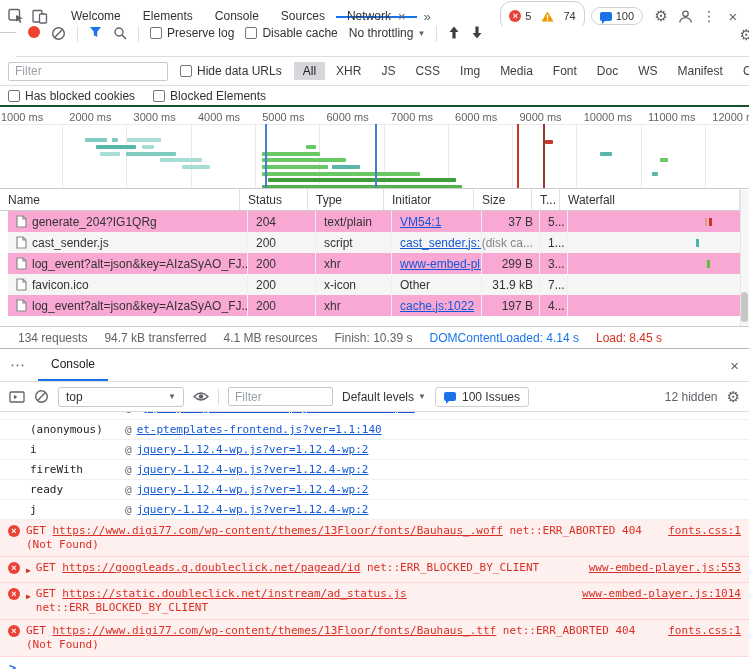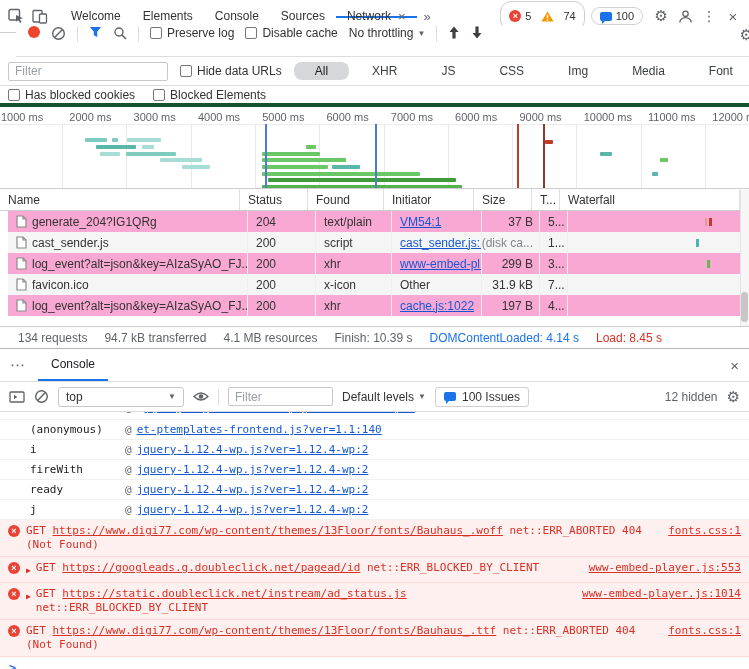--- a/index.html
+++ b/index.html
@@ -26,24 +26,24 @@
   .nettoolbar{position:absolute;top:26px;left:16px;width:749px;height:31px;display:flex;align-items:flex-start;border-bottom:1px solid #ddd;padding:0 12px;gap:11px;background:#fff}
   .recdot{width:12px;height:12px;border-radius:50%;background:#ee442e;flex:none}
   .cb{display:flex;align-items:center;gap:5px;color:#333;white-space:nowrap}
   .cbbox{width:12px;height:12px;border:1px solid #767676;border-radius:2px;background:#fff;flex:none}
   .selectlike{display:flex;align-items:center;color:#333;white-space:nowrap}
   
   .filterbar{position:absolute;top:57px;left:0;width:749px;height:29px;display:flex;align-items:center;padding:0 8px;border-bottom:1px solid #ddd;gap:12px;background:#fff}
   .textinput{height:19px;border:1px solid #c8c8c8;border-radius:2px;padding:0 6px;font-size:12px;width:160px;color:#333;font-family:"Liberation Sans",sans-serif;outline:none}
   input::placeholder{color:#9aa0a6}
   .pills{display:flex;align-items:center;gap:2px}
-  .fpill{padding:2px 21px;border-radius:8px;color:#3c4043;white-space:nowrap}
+  .fpill{padding:2px 9px;border-radius:1px;color:#3c4043;white-space:nowrap}
   .fpill.selected{background:#d5d7da;color:#202124}
   
-  .cbrow{position:absolute;top:86px;left:0;width:749px;height:21px;display:flex;gap:18px;padding:0 8px;align-items:center;border-bottom:4px solid #14532d;background:#fff}
+  .cbrow{position:absolute;top:86px;left:0;width:749px;height:21px;display:flex;gap:18px;padding:0 8px;align-items:center;border-bottom:2px solid #14532d;background:#fff}
   
   .overview{position:absolute;top:107px;left:0;width:749px;height:82px;border-bottom:1px solid #ccc;overflow:hidden;background:#fff}
   .ovheadline{position:absolute;top:17px;left:0;right:0;height:1px;background:#ececec}
   .tick{position:absolute;top:4px;font-size:11px;color:#5f6368;white-space:nowrap}
   .gridline{position:absolute;top:17px;bottom:0;width:1px;background:#e9e9e9}
   .ovbar{position:absolute;height:4px;border-radius:1px}
   .marker{position:absolute;top:17px;bottom:0;width:2px}
   
   .theader{position:absolute;top:189px;left:0;width:749px;height:22px;display:flex;border-bottom:1px solid #ccc;background:#fff}
   .hcell{border-right:1px solid #e0e0e0;padding:4px 0 0 8px;color:#333;overflow:hidden;white-space:nowrap;flex:none}
@@ -281,21 +281,21 @@
     <div class="ovbar" style="left: 262px; top: 78px; width: 200px; background: rgb(85, 177, 79);"></div>
     <div class="marker" style="left: 265px; background: rgb(74, 123, 214);"></div>
     <div class="marker" style="left: 375px; background: rgb(74, 123, 214);"></div>
     <div class="marker" style="left: 517px; background: rgb(192, 57, 43);"></div>
     <div class="marker" style="left: 543px; background: rgb(142, 58, 48);"></div>
   </div>
 
 <div class="theader">
     <div class="hcell" style="width: 240px;">Name</div>
     <div class="hcell" style="width: 68px;">Status</div>
-    <div class="hcell" style="width: 76px;">Found</div>
+    <div class="hcell" style="width: 76px;">Type</div>
     <div class="hcell" style="width: 90px;">Initiator</div>
     <div class="hcell" style="width: 58px;">Size</div>
     <div class="hcell" style="width: 28px;">T...</div>
     <div class="hcell" style="width: 180px;">Waterfall</div>
   </div>
 <div class="tbody">
     <div class="trow">
       <div class="tcell" style="width: 240px;">
         <span class="docicon">
           <svg width="11" height="13" viewBox="0 0 11 13">

